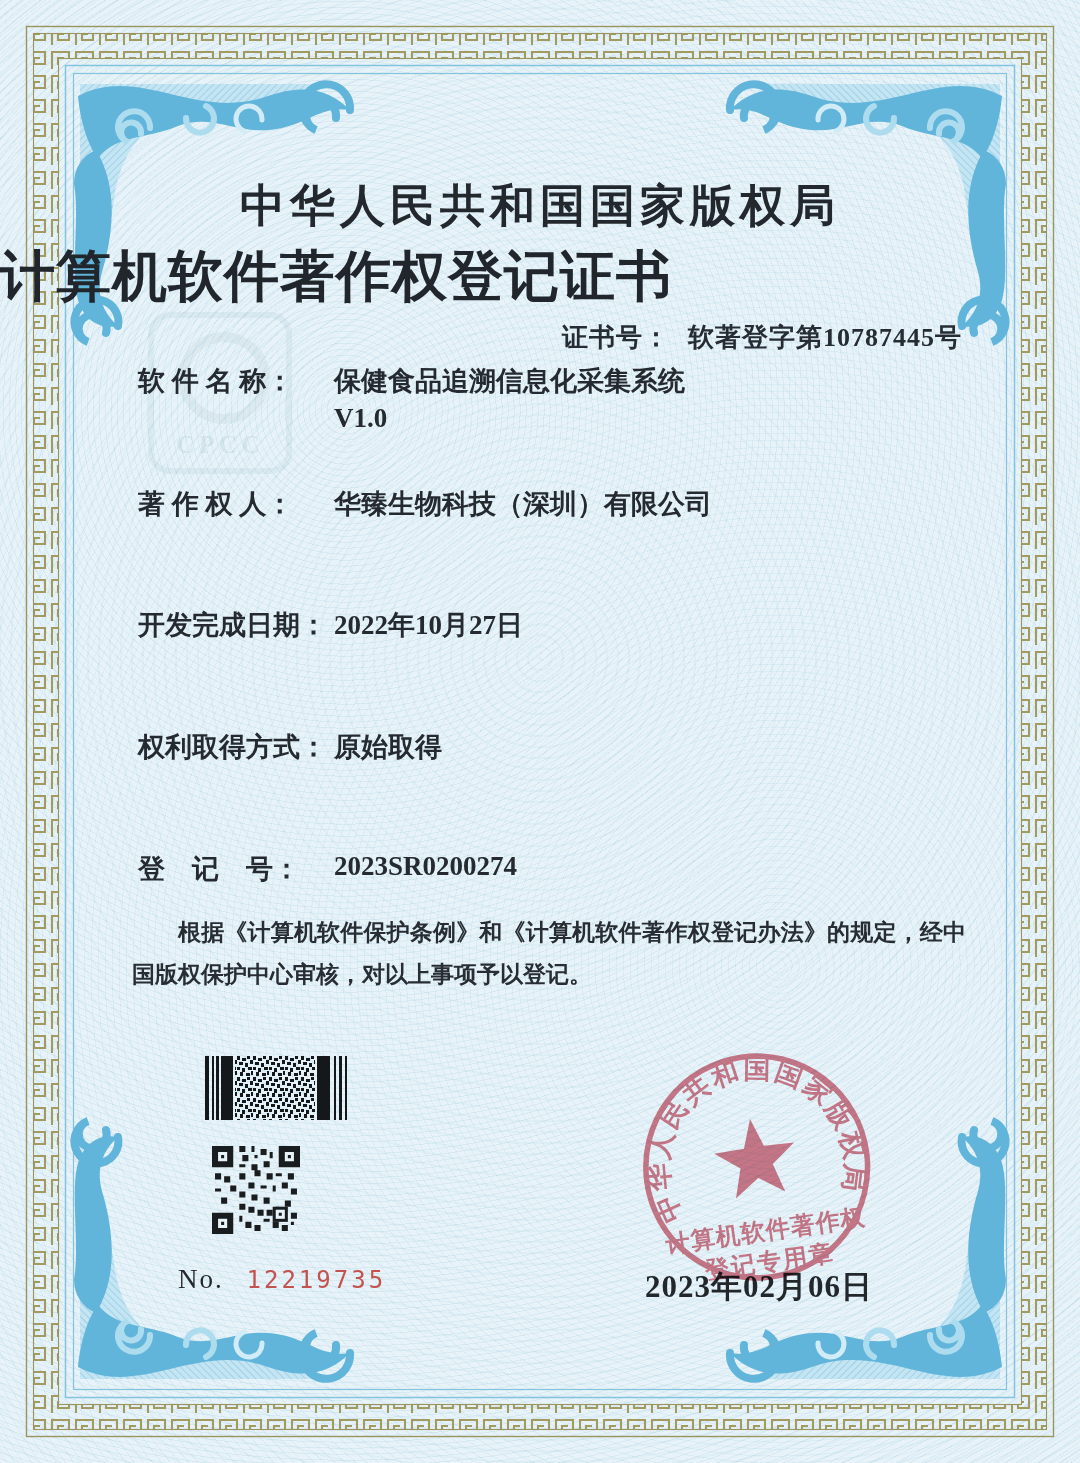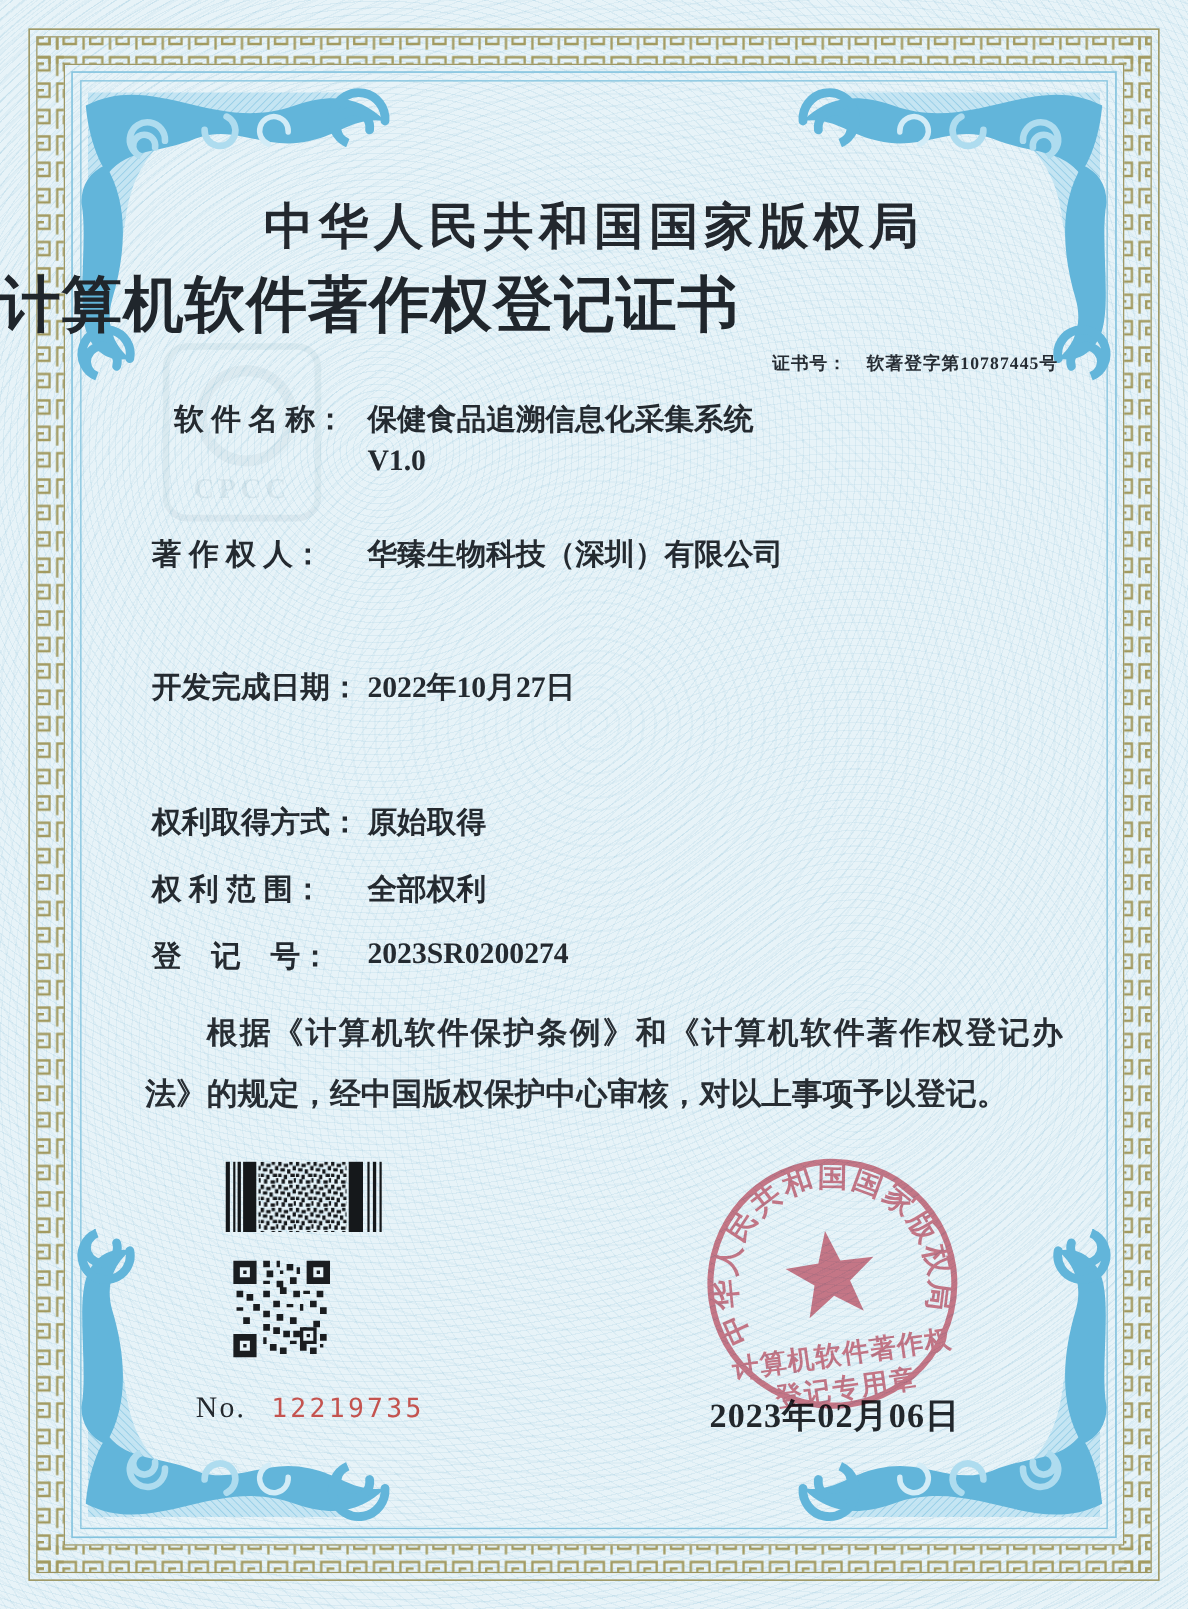--- a/index.html
+++ b/index.html
@@ -16,45 +16,45 @@
   .frame{position:absolute;left:0;top:0;pointer-events:none;}
   .authority{
     position:absolute;left:0;top:176px;width:100%;text-align:center;
     font-size:45px;font-weight:900;letter-spacing:5px;color:#23282e;
   }
   .title{
     position:absolute;left:0;top:240px;width:100%;
     font-size:55px;font-weight:900;letter-spacing:1px;color:#20262c;
   }
   .certno{
-    position:absolute;top:320px;right:118px;font-size:16px;font-weight:bold;
+    position:absolute;top:320px;right:118px;font-size:26px;font-weight:bold;
     letter-spacing:1px;color:#262c33;
   }
   .certno .lbl{margin-right:18px;}
   .watermark{
     position:absolute;left:148px;top:312px;width:132px;height:150px;
     border:6px solid rgba(130,165,180,.16);border-radius:22px;opacity:.8;
   }
   .watermark::before{
     content:"";position:absolute;left:24px;top:14px;width:72px;height:72px;
     border:10px solid rgba(130,165,180,.14);border-radius:50%;
   }
   .watermark .wmtext{
     position:absolute;left:0;bottom:8px;width:100%;text-align:center;
     font-size:26px;font-weight:bold;letter-spacing:4px;color:rgba(130,165,180,.20);
     font-family:Liberation Serif, serif;
   }
   .row{position:absolute;left:138px;white-space:nowrap;font-size:27px;font-weight:bold;}
   .row .flabel{display:inline-block;width:196px;vertical-align:top;}
   .row .fvalue{display:inline-block;vertical-align:top;}
-  .r0{top:363px;text-align:center;} .v2{position:absolute;left:334px;top:403px;font-size:27px;font-weight:bold;}
+  .r0{top:363px;} .v2{position:absolute;left:334px;top:403px;font-size:27px;font-weight:bold;}
   .r1{top:486px;} .r2{top:607px;} .r3{top:668px;} .r4{top:729px;} .r5{top:790px;} .r6{top:851px;}
   .paragraph{
     position:absolute;left:132px;top:912px;width:834px;
-    font-size:28px;line-height:56px;font-weight:600;text-indent:2em;
+    font-size:23px;line-height:42px;font-weight:600;text-indent:2em;
     text-align:justify;color:#272d33;
   }
   .barcode{position:absolute;left:205px;top:1056px;}
   .qrcode{position:absolute;left:212px;top:1146px;}
   .no-line{position:absolute;left:178px;top:1264px;font-size:27px;white-space:nowrap;}
   .no-line .no-lbl{color:#24292e;letter-spacing:2px;}
   .no-line .no-val{
     color:#c4534f;margin-left:16px;letter-spacing:3px;
     font-family:"DejaVu Sans Mono","Liberation Mono",monospace;font-size:24px;
   }
@@ -130,23 +130,20 @@
   <div class="v2">V1.0</div>
 
   <div class="row r1">
     <span class="flabel">著 作 权 人：</span><span class="fvalue">华臻生物科技（深圳）有限公司</span>
   </div>
   <div class="row r2">
     <span class="flabel">开发完成日期：</span><span class="fvalue">2022年10月27日</span>
   </div>
   <div class="row r4">
     <span class="flabel">权利取得方式：</span><span class="fvalue">原始取得</span>
-  </div>
-  <div class="row r5">
-    <span class="flabel">权 利 范 围：</span><span class="fvalue">全部权利</span>
   </div>
   <div class="row r6">
     <span class="flabel">登　记　号：</span><span class="fvalue">2023SR0200274</span>
   </div>
 
   <div class="paragraph">根据《计算机软件保护条例》和《计算机软件著作权登记办法》的规定，经中国版权保护中心审核，对以上事项予以登记。</div>
 
   <svg class="barcode" width="158" height="64" viewBox="0 0 158 64" aria-hidden="true">
     <defs>
       <pattern id="bcn" width="16" height="21" patternUnits="userSpaceOnUse">

